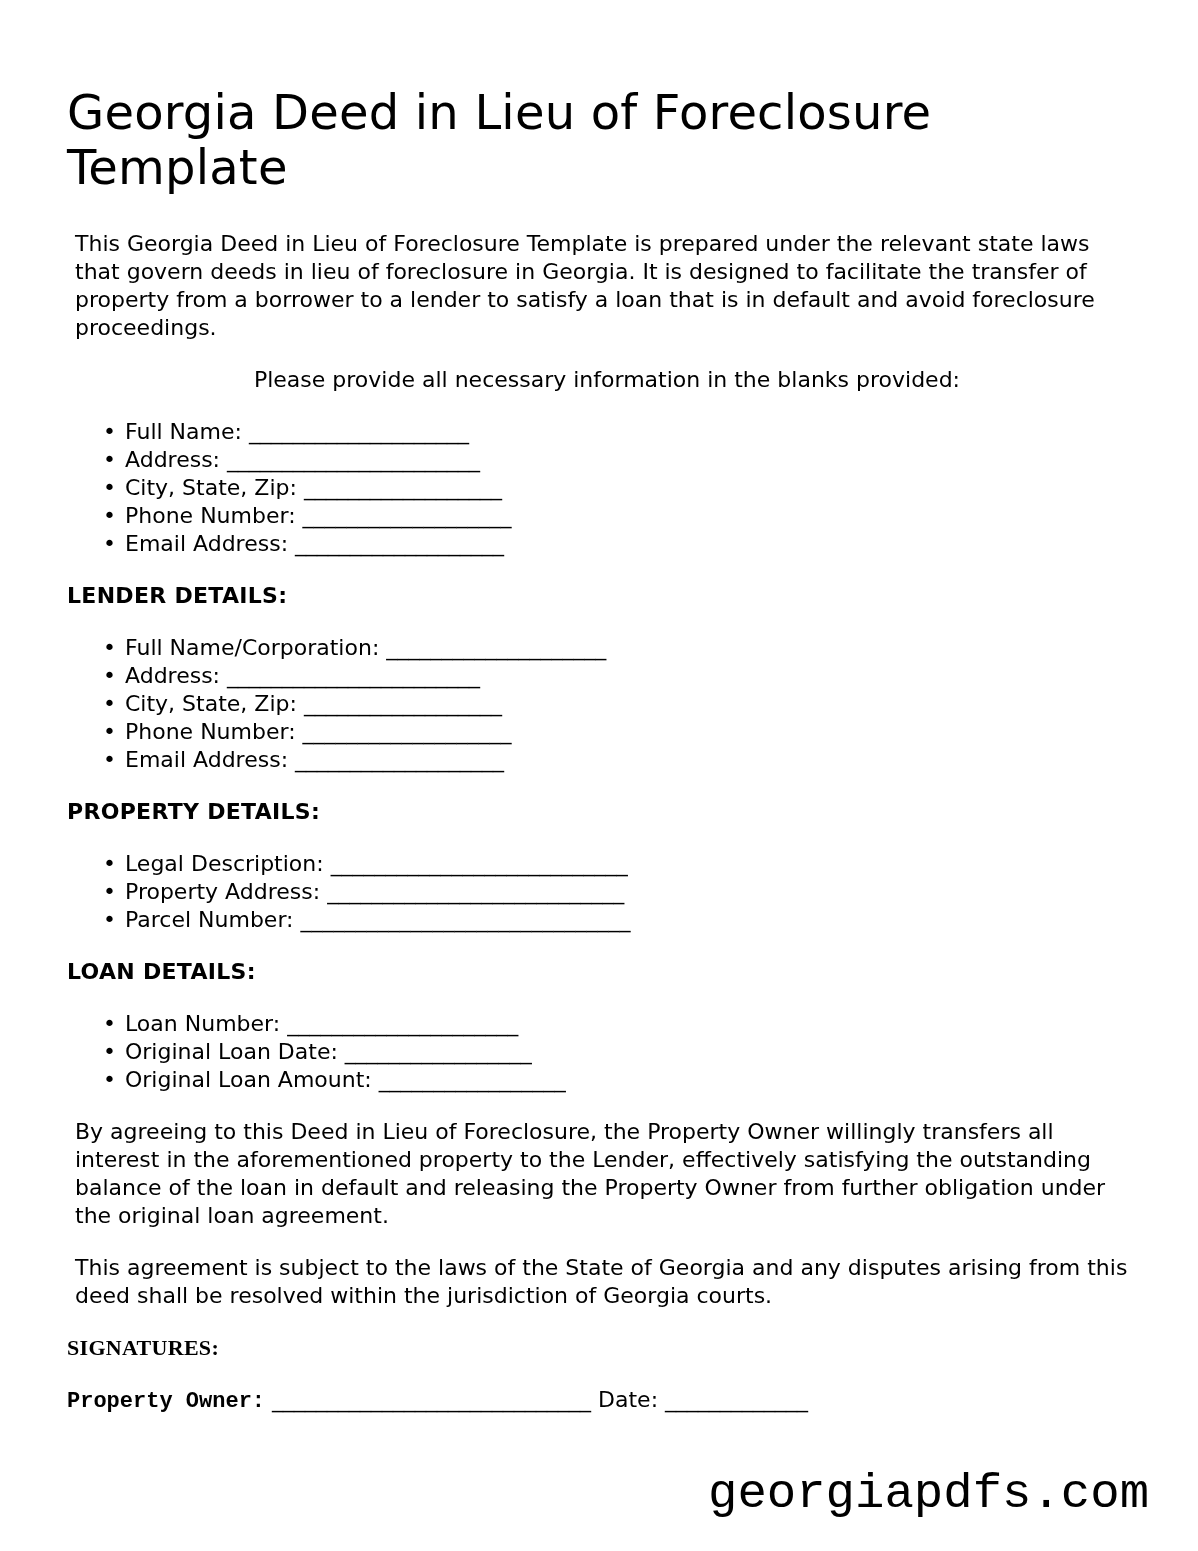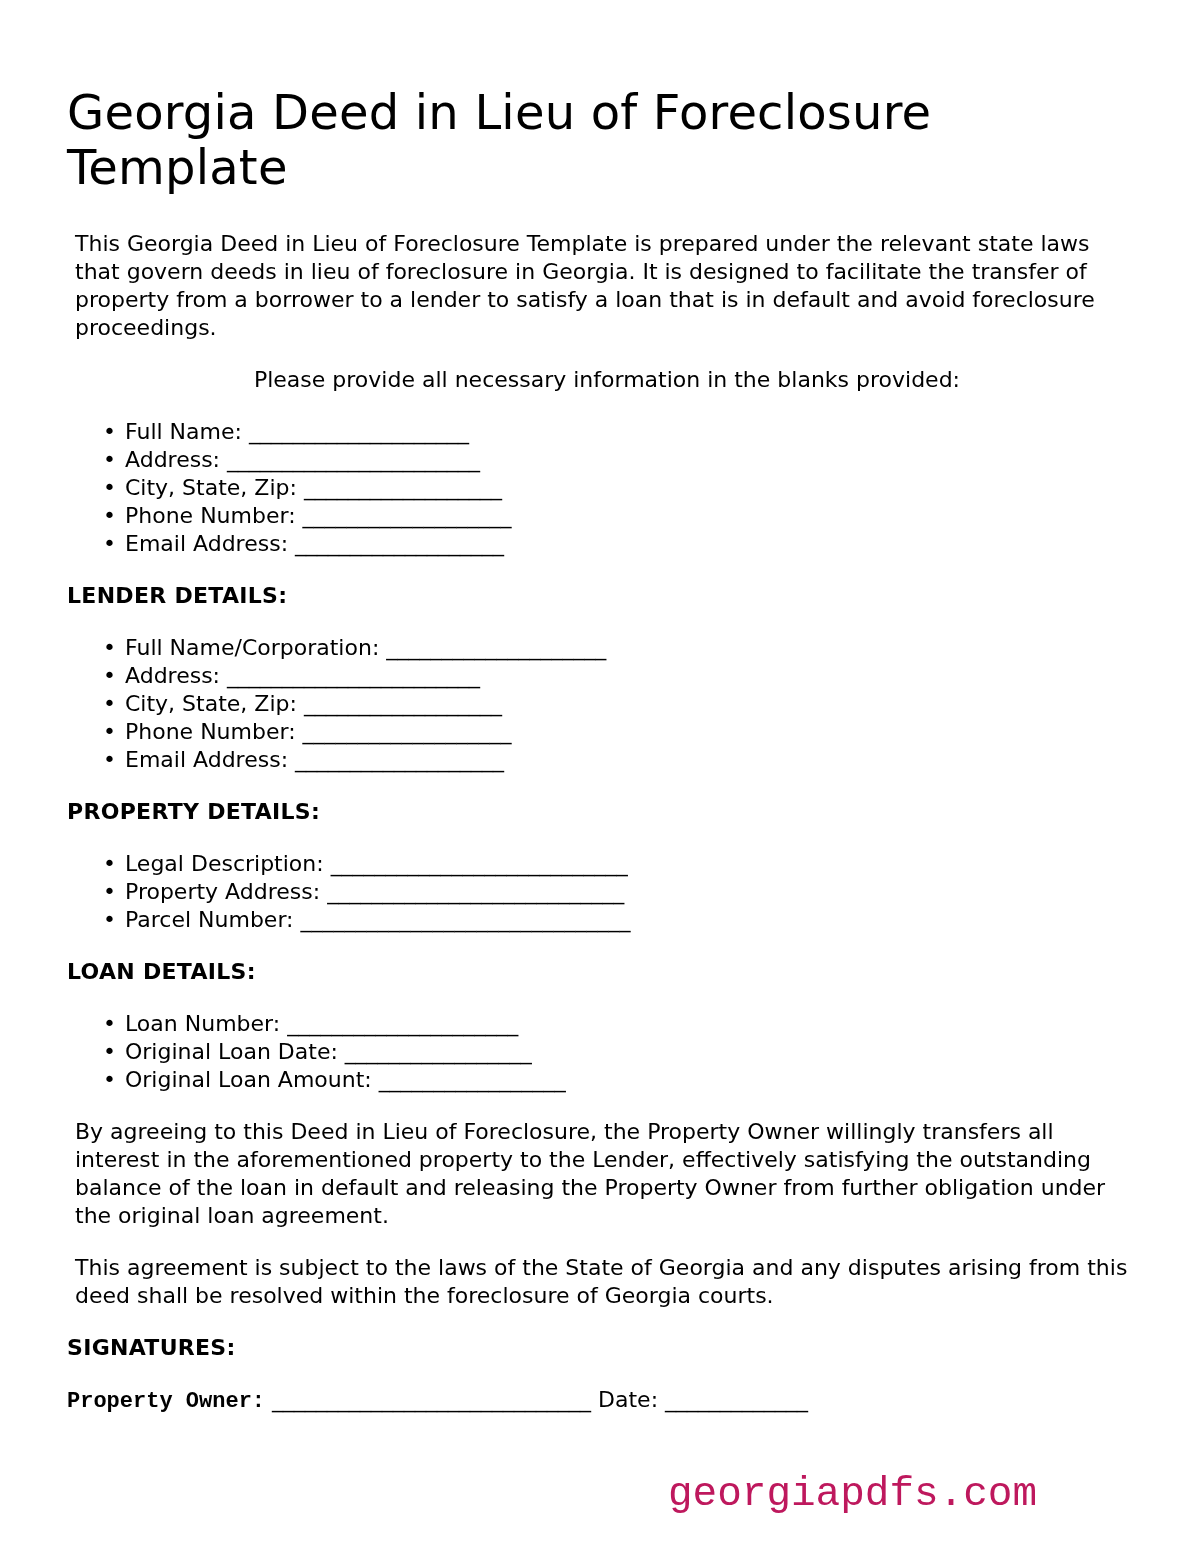--- a/index.html
+++ b/index.html
@@ -54,36 +54,36 @@
       position: relative;
       padding-left: 22px;
       white-space: nowrap;
     }
     li .bullet {
       position: absolute;
       left: 0;
       top: 0;
     }
     .para { margin-top: 24px; }
-    .sig-heading { margin-top: 24px; }
+    .sig-heading { margin-top: 24px; font-family: Liberation Serif, serif; }
     .sig-line {
       margin-top: 24px;
       font-size: 22px;
       line-height: 28px;
       white-space: nowrap;
     }
     .sig-line .sig-label { font-weight: bold; font-family: Liberation Mono, monospace; }
     .watermark {
       position: absolute;
-      left: 668px;
+      left: 708px;
       top: 1466px;
       font-family: "Liberation Mono", monospace;
-      font-size: 41px;
+      font-size: 49px;
       line-height: 56px;
-      color: #be185d;
+      color: #000000;
       letter-spacing: 0px;
       white-space: nowrap;
     }
   </style>
 </head>
 <body>
 
 <div class="page">
   <h1>Georgia Deed in Lieu of Foreclosure Template</h1>
 
@@ -115,21 +115,21 @@
   </ul>
 
   <div class="section-heading">LOAN DETAILS:</div>
   <ul>
     <li><span class="bullet">•</span><span>Loan Number:</span> <span>_____________________</span></li>
     <li><span class="bullet">•</span><span>Original Loan Date:</span> <span>_________________</span></li>
     <li><span class="bullet">•</span><span>Original Loan Amount:</span> <span>_________________</span></li>
   </ul>
 
   <p class="para">By agreeing to this Deed in Lieu of Foreclosure, the Property Owner willingly transfers all interest in the aforementioned property to the Lender, effectively satisfying the outstanding balance of the loan in default and releasing the Property Owner from further obligation under the original loan agreement.</p>
-  <p class="para">This agreement is subject to the laws of the State of Georgia and any disputes arising from this deed shall be resolved within the foreclosure of Georgia courts.</p>
+  <p class="para">This agreement is subject to the laws of the State of Georgia and any disputes arising from this deed shall be resolved within the jurisdiction of Georgia courts.</p>
 
   <div class="section-heading sig-heading">SIGNATURES:</div>
   <div class="sig-line">
     <span class="sig-label">Property Owner:</span>
     <span>_____________________________</span>
     <span>Date:</span>
     <span>_____________</span>
   </div>
 </div>
 

